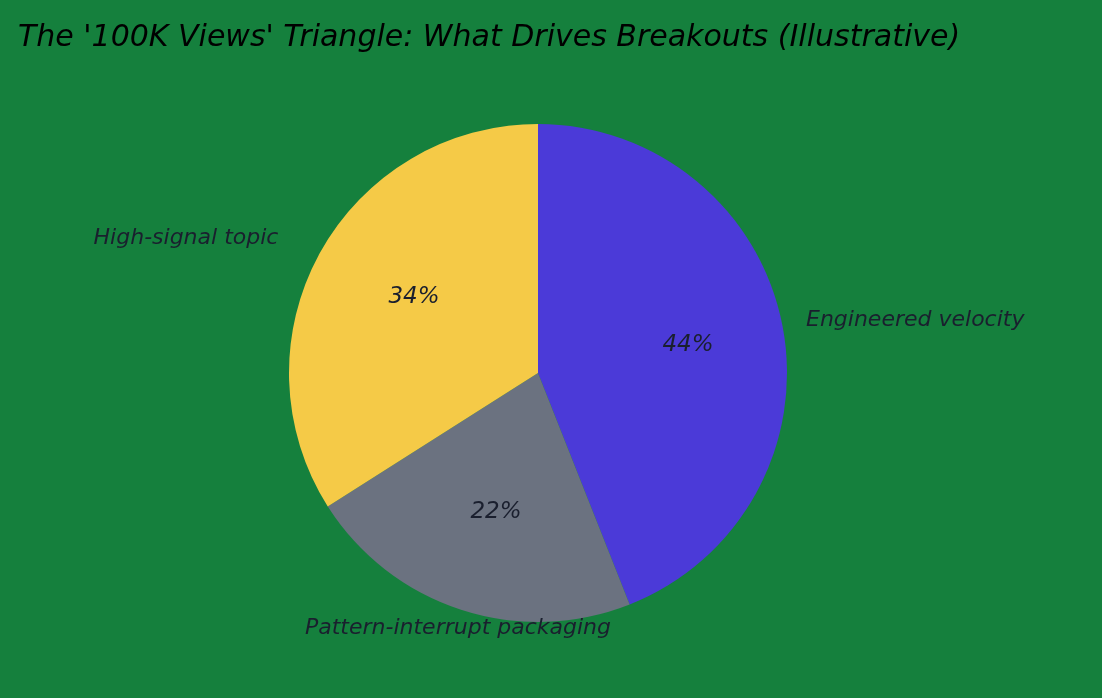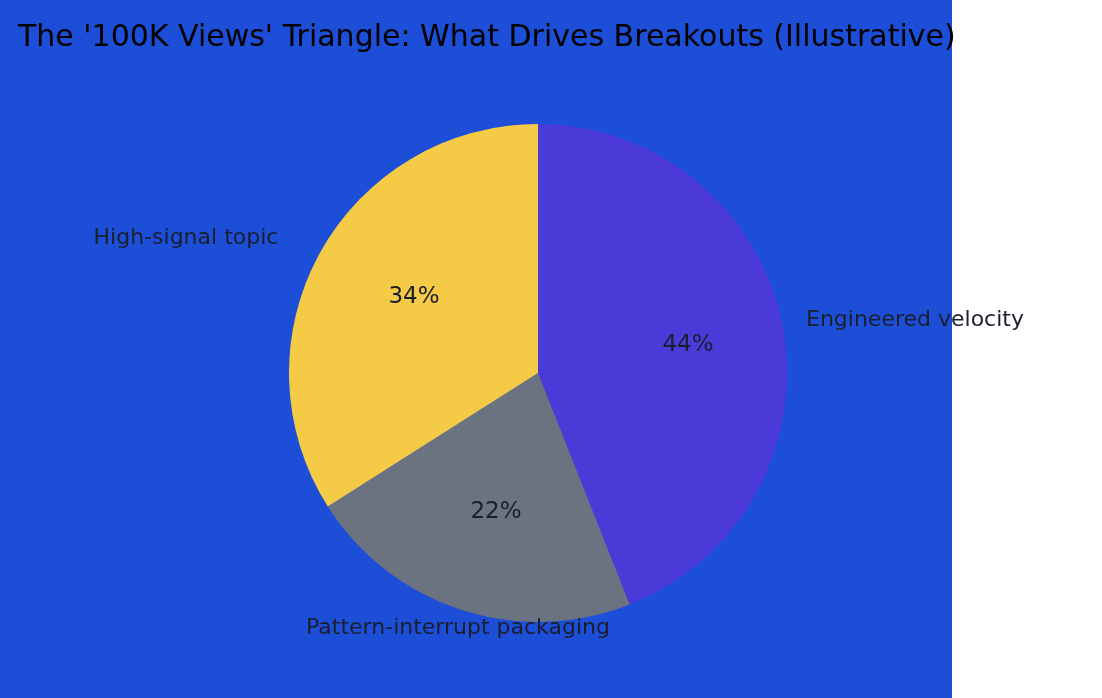--- a/index.html
+++ b/index.html
@@ -9,23 +9,24 @@
     background: #ffffff;
   }
   body {
     width: 1102px;
     height: 698px;
     overflow: hidden;
     font-family: "DejaVu Sans", "Liberation Sans", sans-serif;
   }
   #figure {
     position: relative;
-    width: 952px;
+    width: 1102px;
     height: 698px;
-    background: #1d4ed8;
+    background: #15803d;
+    font-style: italic;
   }
   #chart-title {
     position: absolute;
     left: 18px;
     top: 18px;
     width: 1070px;
     font-size: 30px;
     font-weight: 400;
     color: #000000;
     letter-spacing: 0px;

